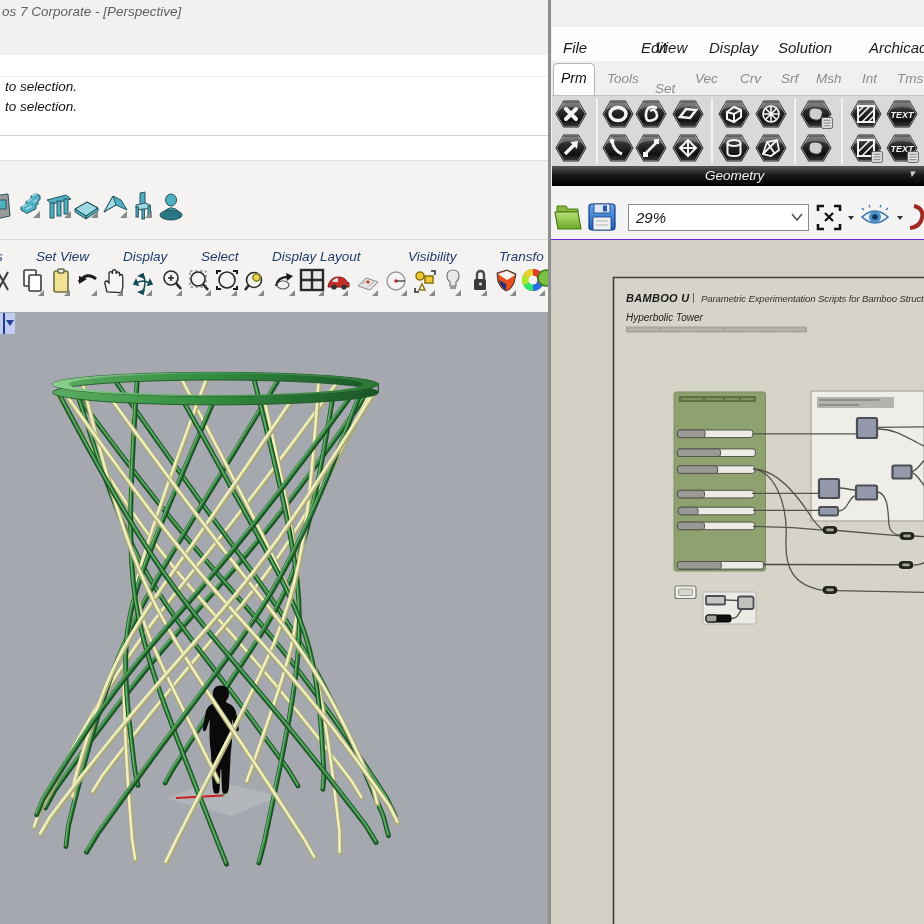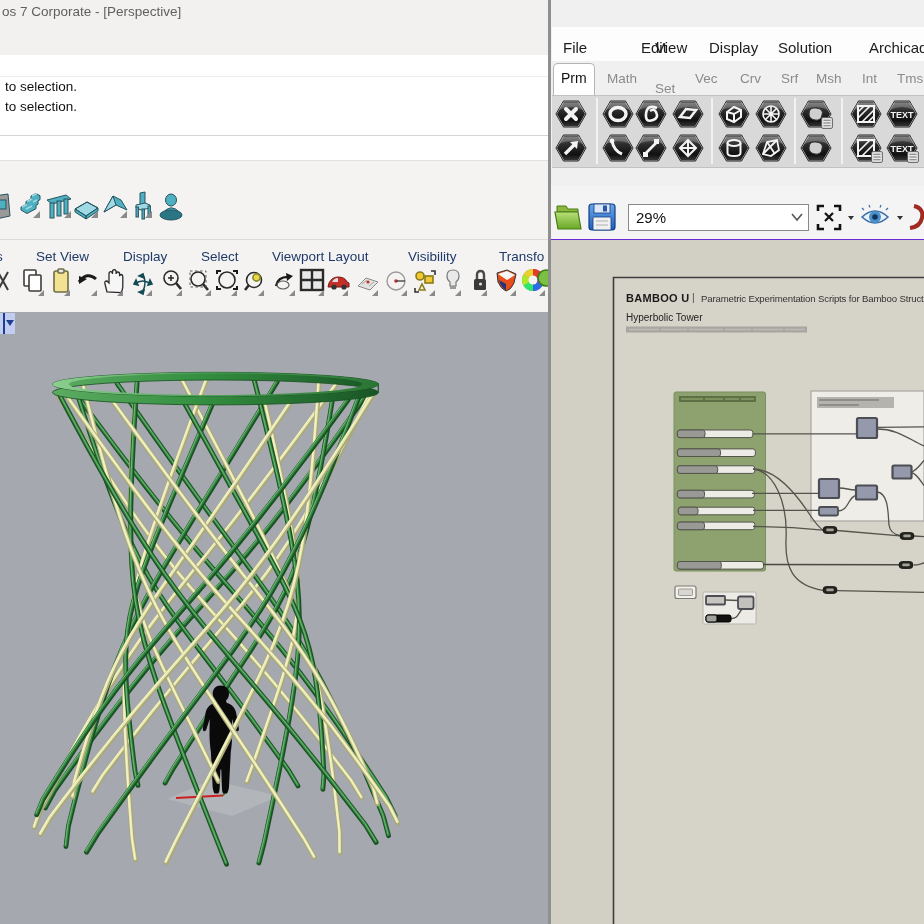--- a/index.html
+++ b/index.html
@@ -1,17 +1,17 @@
 <!DOCTYPE html>
 <html><head><meta charset="utf-8">
 <style>
   html,body{margin:0;padding:0;width:924px;height:924px;overflow:hidden;
     font-family:"Liberation Sans",sans-serif;background:#fff;}
   .abs{position:absolute;}
-  #page{position:relative;width:744px;height:924px;}
+  #page{position:relative;width:744px;height:924px;font-style:italic;}
 </style></head>
 <body>
 <div id="page">
 
 <div class="abs" style="left:0;top:0;width:548px;height:924px;background:#f2f1f0;">
   <div class="abs" style="left:2px;top:4px;font-size:13.5px;color:#5f5f5f;white-space:nowrap;">os 7 Corporate - [Perspective]</div>
 
 
   <div class="abs" style="left:0;top:55px;width:548px;height:105px;background:#ffffff;border-bottom:1px solid #e0e0e0;">
     <div class="abs" style="left:0;top:21px;width:548px;border-top:1px solid #ececec;"></div>
@@ -50,21 +50,21 @@
             <path d="M91,29 L98,29 L98,22 Z" fill="#8a8a8a"></path>
             <path d="M120,29 L127,29 L127,22 Z" fill="#8a8a8a"></path>
             <path d="M145,29 L152,29 L152,22 Z" fill="#8a8a8a"></path>
           </svg></div>
     <div class="abs" style="left:0;top:78px;width:548px;border-top:1px solid #dcdbda;"></div>
     <div class="abs" style="left:0;top:88px;width:548px;height:17px;font-size:13.5px;color:#1f3a68;">
       <span class="abs" style="left:-4px;">s</span>
       <span class="abs" style="left:36px;">Set View</span>
       <span class="abs" style="left:123px;">Display</span>
       <span class="abs" style="left:201px;">Select</span>
-      <span class="abs" style="left:272px;">Viewport Layout</span>
+      <span class="abs" style="left:272px;">Display Layout</span>
       <span class="abs" style="left:408px;">Visibility</span>
       <span class="abs" style="left:499px;">Transfo</span>
     </div>
     <div class="abs" style="left:0;top:105px;width:548px;height:40px;" id="stdicons"><svg width="548" height="40" xmlns="http://www.w3.org/2000/svg">
             <g fill="none" stroke="#3c3c3c" stroke-width="1.6">
               <path d="M-2,6 L8,24 M8,6 L-2,24" stroke-width="2"></path>
               <rect x="24" y="4" width="12" height="16" rx="1" fill="#fff"></rect>
               <rect x="29" y="9" width="12" height="16" rx="1" fill="#fff"></rect>
               <rect x="54" y="5" width="14" height="21" rx="2" fill="#f3e292" stroke="#6d6d47"></rect>
               <rect x="58" y="3" width="6" height="4" rx="1" fill="#e8e8e8" stroke="#6d6d47"></rect>
@@ -264,21 +264,21 @@
     <span class="abs" style="left:56px;top:12px;margin-left:33px;">Edit</span>
     <span class="abs" style="left:103px;top:12px;">View</span>
     <span class="abs" style="left:157px;top:12px;">Display</span>
     <span class="abs" style="left:226px;top:12px;">Solution</span>
     <span class="abs" style="left:317px;top:12px;">Archicad</span>
   </div>
 
   <div class="abs" style="left:4px;top:61px;width:372px;height:34px;background:#f0f0f0;font-size:13.5px;color:#8b8b8b;">
     <div class="abs" style="left:1px;top:2px;width:40px;height:32px;background:#ffffff;border:1px solid #b5b5b5;border-bottom:none;border-radius:5px 5px 0 0;"></div>
     <span class="abs" style="left:9px;top:9px;color:#111;font-size:14px;">Prm</span>
-    <span class="abs" style="left:55px;top:10px;">Math</span>
+    <span class="abs" style="left:55px;top:10px;">Tools</span>
     <span class="abs" style="left:103px;top:20px;">Set</span>
     <span class="abs" style="left:143px;top:10px;text-align:center;">Vec</span>
     <span class="abs" style="left:188px;top:10px;">Crv</span>
     <span class="abs" style="left:229px;top:10px;">Srf</span>
     <span class="abs" style="left:264px;top:10px;">Msh</span>
     <span class="abs" style="left:310px;top:10px;">Int</span>
     <span class="abs" style="left:345px;top:10px;">Tms</span>
   </div>
 
   <div class="abs" style="left:4px;top:95px;width:372px;height:71px;background:#d9d9d9;border:1px solid #c2c2c2;border-left:none;border-right:none;" id="palette"><svg width="372" height="71" xmlns="http://www.w3.org/2000/svg">
@@ -362,20 +362,24 @@
           <g>
             <rect x="306" y="44" width="16" height="16" fill="none" stroke="#f4f4f4" stroke-width="2"></rect>
             <path d="M306,56 l12,-12 M310,60 l12,-12" stroke="#f4f4f4" stroke-width="1.6"></path>
           </g>
           <use href="#listico" transform="translate(325,61) scale(0.9)"></use>
           <use href="#hexbase" x="0" y="0" transform="translate(350,52)"></use>
           <text x="350" y="56" font-family="Liberation Sans" font-size="9" font-weight="bold" fill="#f4f4f4" text-anchor="middle">TEXT</text>
           <use href="#listico" transform="translate(361,61) scale(0.9)"></use>
         </svg></div>
 
+  <div class="abs" style="left:4px;top:166px;width:372px;height:20px;background:linear-gradient(#555,#1a1a1a 45%,#000);color:#f2f2f2;font-size:13.5px;">
+    <span class="abs" style="left:153px;top:2px;">Geometry</span>
+    <span class="abs" style="left:357px;top:1px;font-size:11px;color:#cfcfcf;">▾</span>
+  </div>
 
   <div class="abs" style="left:2.5px;top:186px;width:373.5px;height:53px;background:#f4f4f4;border-bottom:6px solid #6d28d9;" id="ghtoolbar">
         <div style="position:absolute;left:1.5px;top:0;"><svg width="372" height="53" xmlns="http://www.w3.org/2000/svg">
             <defs>
               <linearGradient id="fold" x1="0" y1="0" x2="0" y2="1">
                 <stop offset="0" stop-color="#b7e078"></stop>
                 <stop offset="1" stop-color="#6aa828"></stop>
               </linearGradient>
 <linearGradient id="flop" x1="0" y1="0" x2="0" y2="1">
                 <stop offset="0" stop-color="#6aa7e8"></stop>

